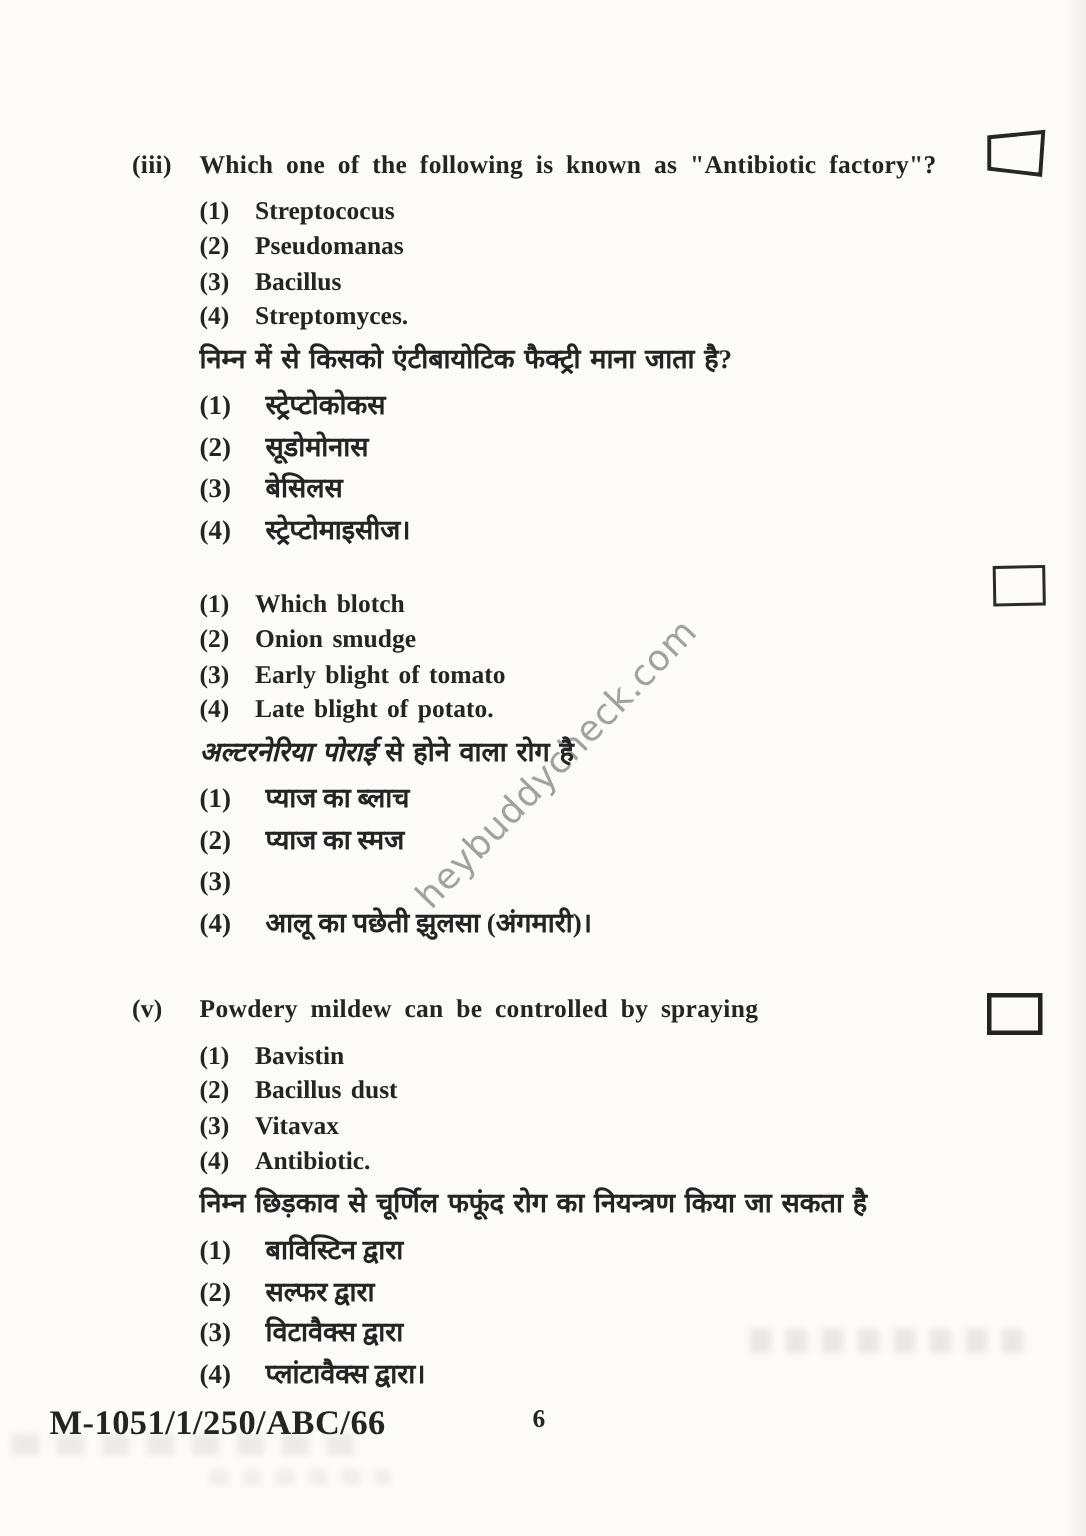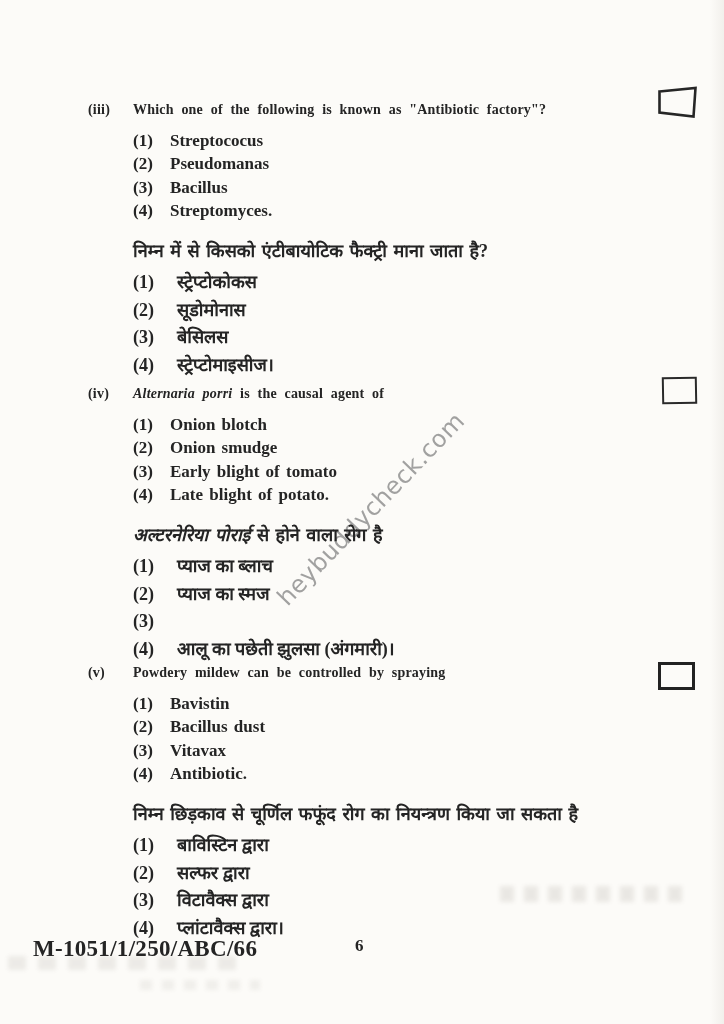--- a/index.html
+++ b/index.html
@@ -33,37 +33,37 @@
     white-space:nowrap;
   }
 
   .qblock { position:absolute; left:88px; width:560px; }
   .qb-iii { top:99px; }
   .qb-iv  { top:383px; }
   .qb-v   { top:662px; }
 
   .q-head {
     display:flex;
-    font-size:14px; line-height:22px;
+    font-size:17px; line-height:22px;
     font-weight:600; word-spacing:4px;
     letter-spacing:0.2px;
   }
   .q-label { width:45px; flex-shrink:0; }
   .q-head .italic-lead { font-style:italic; }
 
   .opts-en { margin-top:8px; }
   .opt-en {
     display:flex; padding-left:45px;
     font-size:17px; line-height:23.3px;
     font-weight:600; word-spacing:2px;
   }
   .opt-num { width:37px; flex-shrink:0; }
 
   .q-hi-head {
-    padding-left:45px; margin-top:17px;
+    padding-left:45px; margin-top:5px;
     font-size:18px; line-height:25px;
     font-weight:600; word-spacing:2px;
     font-family:"Liberation Serif","DejaVu Sans", serif;
   }
   .q-hi-head .italic-lead { font-style:italic; }
   .opts-hi { margin-top:5px; }
   .opt-hi {
     display:flex; padding-left:45px;
     font-size:18px; line-height:27.6px;
     font-weight:600;
@@ -144,28 +144,24 @@
         <span>बेसिलस</span>
       </div>
       <div class="opt-hi">
         <span class="opt-num">(4)</span>
         <span>स्ट्रेप्टोमाइसीज।</span>
       </div>
     </div>
   </div>
 
   <div class="qblock qb-iv">
-    <div class="q-head">
-      <span class="q-label">(iv)</span>
-      <span class="q-text"><i class="italic-lead">Alternaria porri</i> <span>is the causal agent of</span></span>
-    </div>
     <div class="opts-en">
       <div class="opt-en">
         <span class="opt-num">(1)</span>
-        <span>Onion blotch</span>
+        <span>Which blotch</span>
       </div>
       <div class="opt-en">
         <span class="opt-num">(2)</span>
         <span>Onion smudge</span>
       </div>
       <div class="opt-en">
         <span class="opt-num">(3)</span>
         <span>Early blight of tomato</span>
       </div>
       <div class="opt-en">

